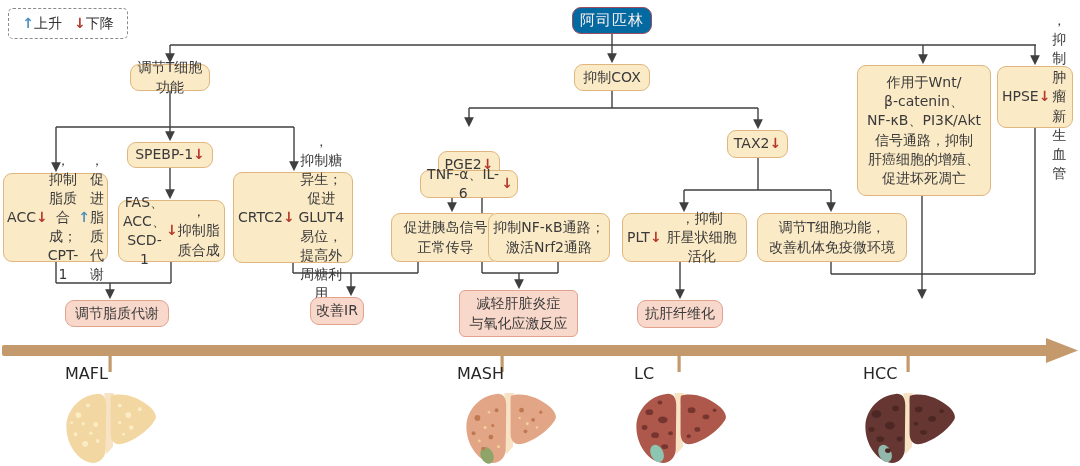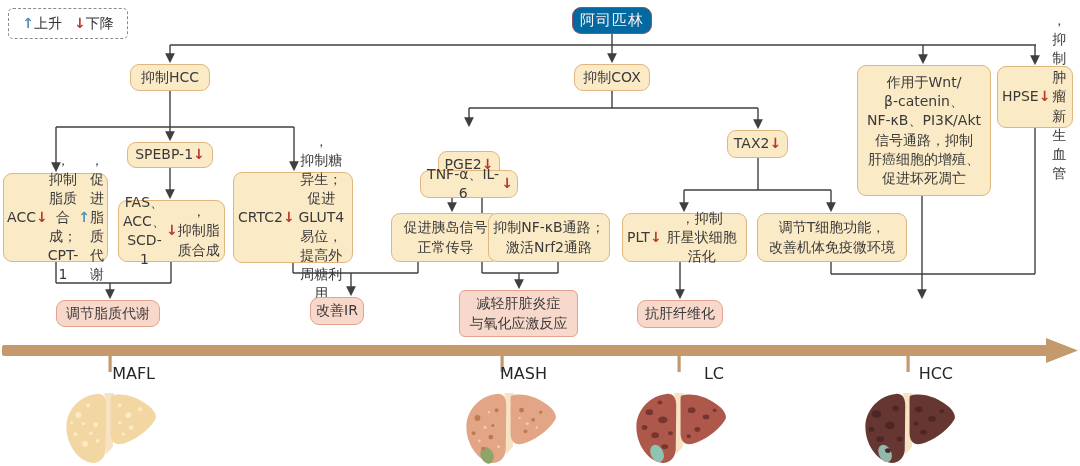--- a/index.html
+++ b/index.html
@@ -8,21 +8,21 @@
   .wires{position:absolute;left:0;top:0;z-index:1;}
   .node{position:absolute;z-index:2;box-sizing:border-box;display:flex;align-items:center;justify-content:center;
         text-align:center;white-space:pre-line;border-radius:9px;font-size:14px;line-height:1.36;color:#3a3a3a;padding:2px 4px;}
   .yellow{background:#fbeac6;border:1.5px solid #e0b67e;}
   .pink{background:#f8d8ca;border:1.5px solid #e2a28e;}
   .root{background:#0369a1;border:1.5px solid #9c4e60;color:#fbeff0;font-size:15px;letter-spacing:1px;}
   .legend{position:absolute;left:8px;top:8px;width:118px;height:29px;z-index:2;border:1.6px dashed #8a8a8a;border-radius:5px;
           display:flex;align-items:center;justify-content:center;gap:12px;font-size:14px;color:#333;}
   .up{color:#4e8fc0;font-weight:700;}
   .dn{color:#b5382c;font-weight:700;}
-  .stage-label{position:absolute;z-index:2;width:90px;text-align:right;font-size:16px;font-weight:500;color:#262626;top:364px;}
+  .stage-label{position:absolute;z-index:2;width:90px;text-align:left;font-size:16px;font-weight:500;color:#262626;top:364px;}
   .liver{position:absolute;z-index:2;top:391px;}
 </style>
 </head>
 <body>
 
 <div id="canvas">
 
   <svg class="wires" width="1080" height="466">
     <defs>
       <marker id="ah" markerWidth="7" markerHeight="7" refX="5.5" refY="3.5" orient="auto">
@@ -80,21 +80,21 @@
     </g>
   </svg>
 
   <div class="legend">
     <span class="colorize"><span class="up">↑</span>上升</span>
     <span class="colorize"><span class="dn">↓</span>下降</span>
   </div>
 
   <div class="node root" style="left:572px;top:7px;width:80px;height:27px;">阿司匹林</div>
 
-  <div class="node yellow colorize" style="left:130px;top:64px;width:80px;height:27px;">抑制HCC</div>
+  <div class="node yellow colorize" style="left:130px;top:64px;width:80px;height:27px;">调节T细胞功能</div>
   <div class="node yellow colorize" style="left:574px;top:64px;width:76px;height:27px;">抑制COX</div>
   <div class="node yellow colorize" style="left:857px;top:65px;width:134px;height:131px;">作用于Wnt/
 β-catenin、
 NF-κB、PI3K/Akt
 信号通路，抑制
 肝癌细胞的增殖、
 促进坏死凋亡</div>
   <div class="node yellow colorize" style="left:997px;top:66px;width:76px;height:62px;">HPSE<span class="dn">↓</span>，
 抑制肿瘤
 新生血管</div>
@@ -117,21 +117,21 @@
   <div class="node yellow colorize" style="left:363px;top:213px;width:109px;height:49px;margin-left:28px;">促进胰岛信号
 正常传导</div>
   <div class="node yellow colorize" style="left:488px;top:213px;width:122px;height:49px;">抑制NF-κB通路；
 激活Nrf2通路</div>
   <div class="node yellow colorize" style="left:727px;top:130px;width:61px;height:28px;">TAX2<span class="dn">↓</span></div>
   <div class="node yellow colorize" style="left:622px;top:213px;width:125px;height:49px;">PLT<span class="dn">↓</span>，抑制
 肝星状细胞活化</div>
   <div class="node yellow colorize" style="left:757px;top:213px;width:150px;height:49px;">调节T细胞功能，
 改善机体免疫微环境</div>
 
-  <div class="node pink colorize" style="left:56px;top:300px;width:104px;height:27px;">调节脂质代谢</div>
+  <div class="node pink colorize" style="left:65px;top:300px;width:104px;height:27px;">调节脂质代谢</div>
   <div class="node pink colorize" style="left:310px;top:297px;width:54px;height:28px;">改善IR</div>
   <div class="node pink colorize" style="left:459px;top:290px;width:119px;height:47px;border-radius:6px;">减轻肝脏炎症
 与氧化应激反应</div>
   <div class="node pink colorize" style="left:637px;top:300px;width:86px;height:28px;">抗肝纤维化</div>
 
   <span class="stage-label" style="left:65px;">MAFL</span>
   <span class="stage-label" style="left:457px;">MASH</span>
   <span class="stage-label" style="left:634px;">LC</span>
   <span class="stage-label" style="left:863px;">HCC</span>
 

